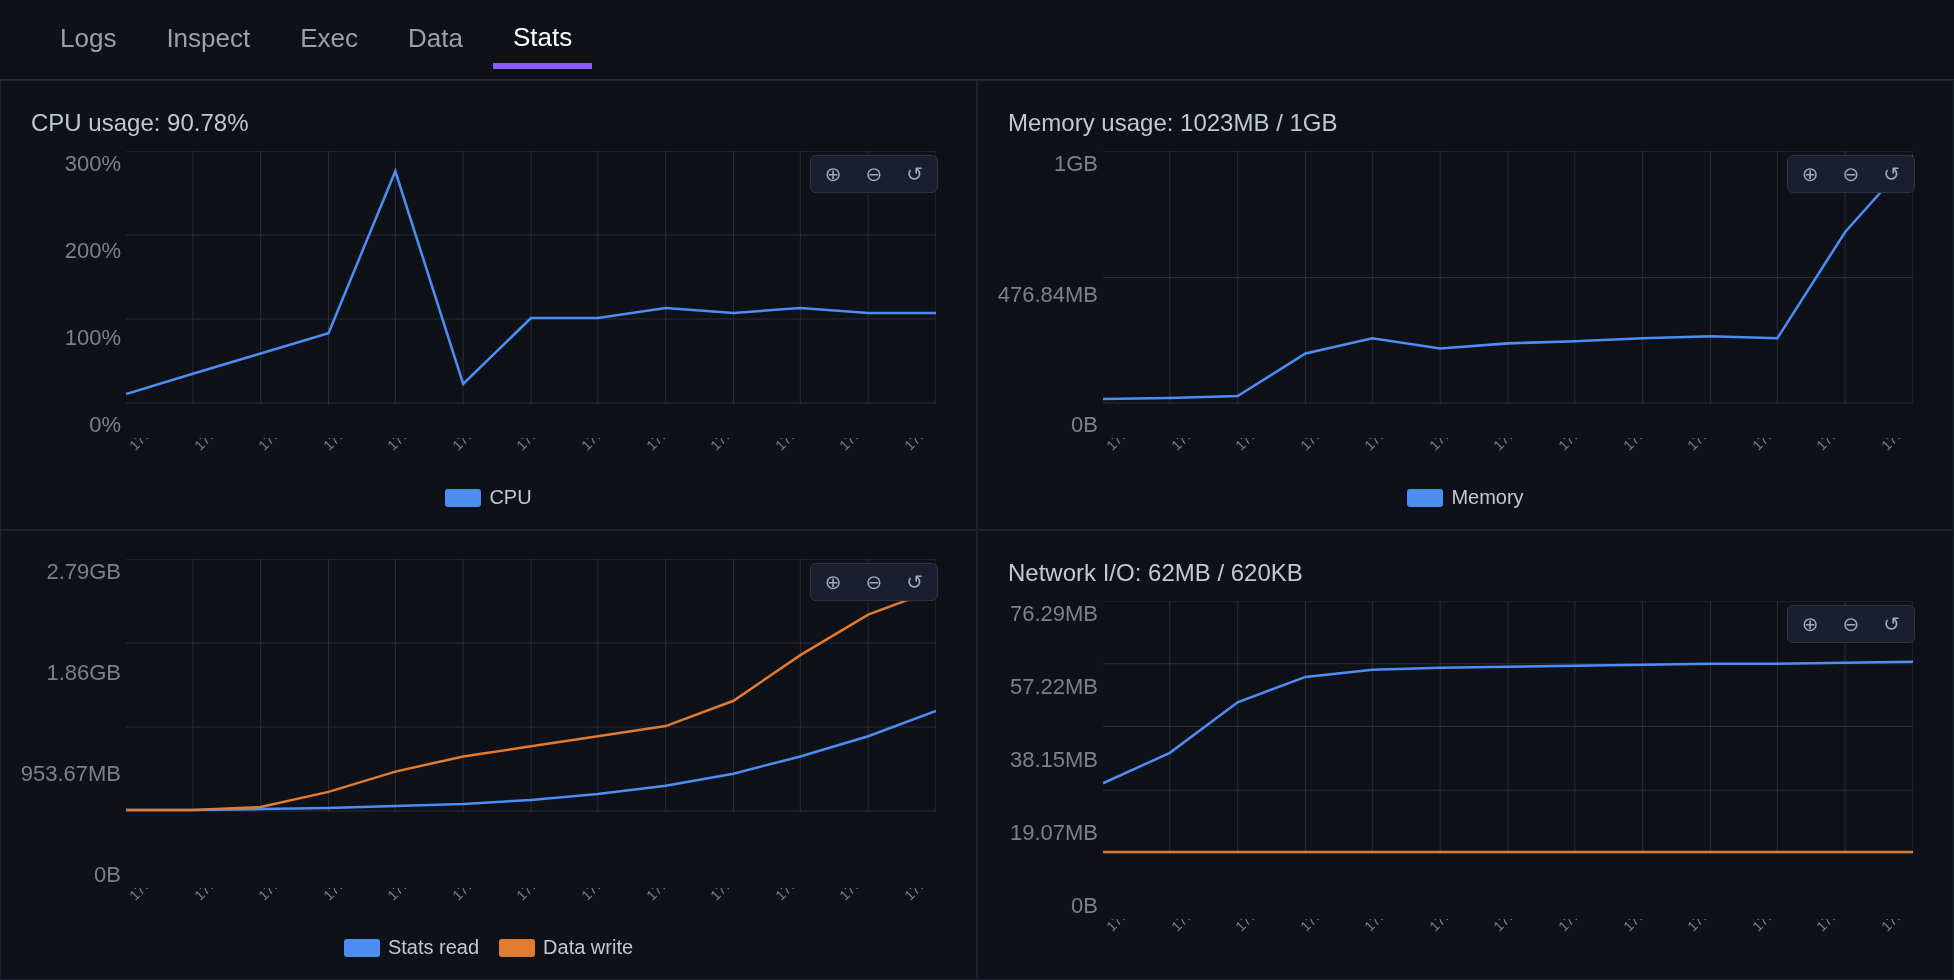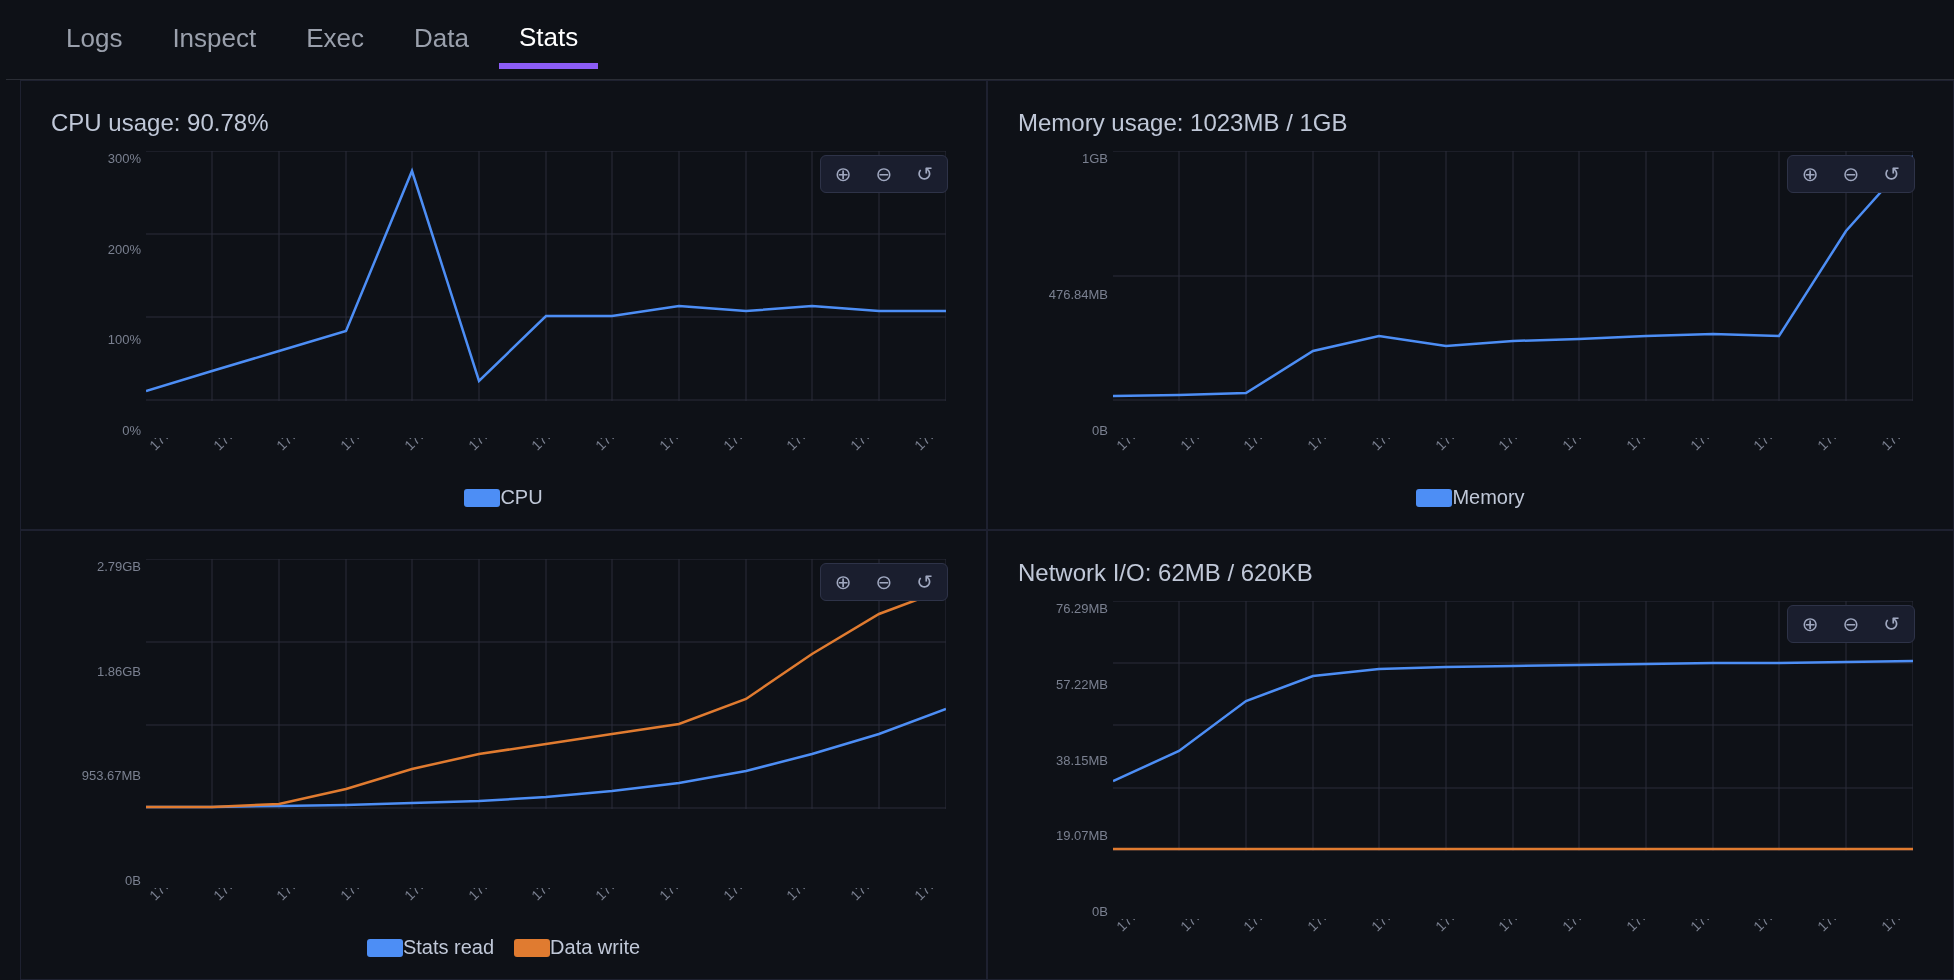--- a/index.html
+++ b/index.html
@@ -13,21 +13,20 @@
     }
 
     
     .tab-bar {
       display: flex;
       align-items: center;
       padding: 0 40px;
       border-bottom: 1px solid #2a2d35;
       height: 80px;
       gap: 10px;
-      margin-left: 6px;
     }
     .tab {
       padding: 10px 20px;
       font-size: 26px;
       color: #9aa0ac;
       cursor: pointer;
       border-bottom: 3px solid transparent;
       margin-bottom: -1px;
       white-space: nowrap;
     }
@@ -36,21 +35,20 @@
       border-bottom: 6px solid #8b5cf6;
     }
 
     
     .charts-grid {
       display: grid;
       grid-template-columns: 1fr 1fr;
       grid-template-rows: 1fr 1fr;
       height: calc(980px - 80px);
       gap: 0;
-      padding-left: 20px;
     }
 
     .chart-panel {
       background: #0e1117;
       border: 1px solid #1e2130;
       padding: 28px 30px 20px 30px;
       display: flex;
       flex-direction: column;
       position: relative;
     }
@@ -98,21 +96,21 @@
 
     .y-axis-labels {
       position: absolute;
       left: 0;
       top: 0;
       bottom: 40px;
       display: flex;
       flex-direction: column;
       justify-content: space-between;
       align-items: flex-end;
-      font-size: 13px;
+      font-size: 22px;
       color: #7a8090;
       width: 90px;
       gap: 16px;
     }
 
     .svg-chart {
       position: absolute;
       left: 95px;
       right: 10px;
       top: 0;
@@ -144,20 +142,21 @@
       justify-content: center;
       align-items: center;
       gap: 20px;
       margin-top: 8px;
       font-size: 20px;
       color: #c0c8d8;
     }
     .legend-item {
       display: flex;
       align-items: center;
+      gap: 8px;
     }
     .legend-color {
       width: 36px;
       height: 18px;
       border-radius: 3px;
     }
   </style>
 </head>
 <body>
 

